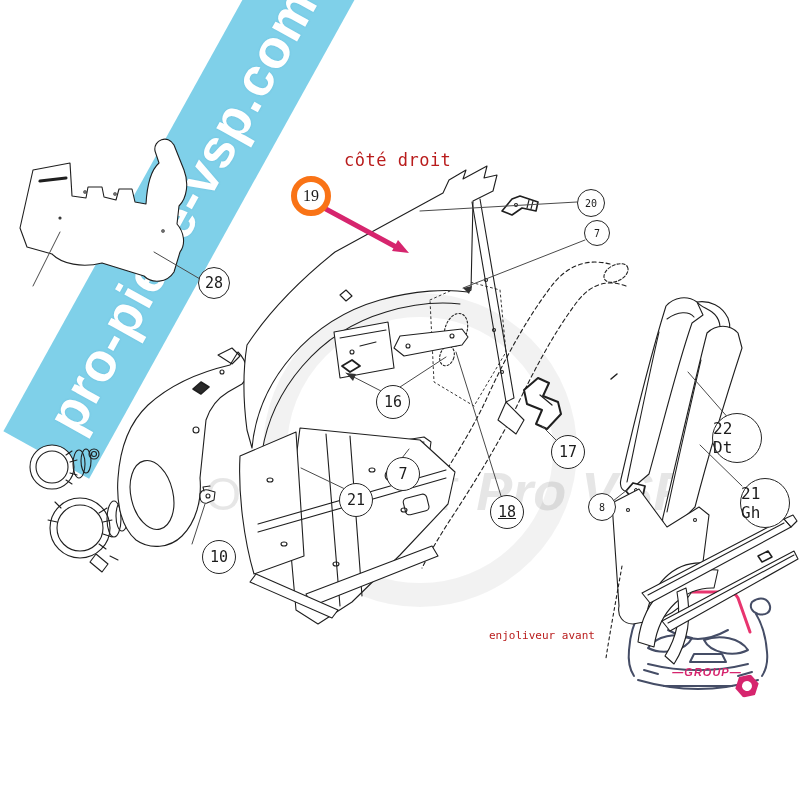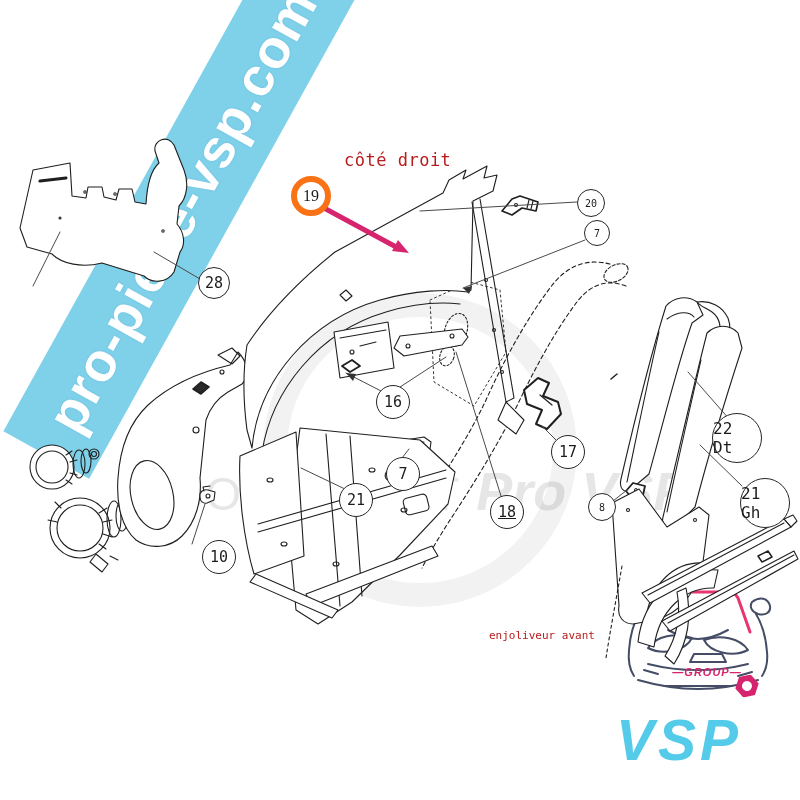--- a/index.html
+++ b/index.html
@@ -273,15 +273,14 @@
     </div>
   <div class="co co-b" style="left:712px;top:413px;">
       <span>22 Dt</span>
     </div>
   <div class="co co-b" style="left:740px;top:478px;">
       <span>21 Gh</span>
     </div>
 
   <div class="logo-group">—<span>GROUP</span>—</div>
   <div class="logo-hex"></div>
-  <div class="logo-vsp">VSP</div>
 
 </div>
 
 </body></html>

